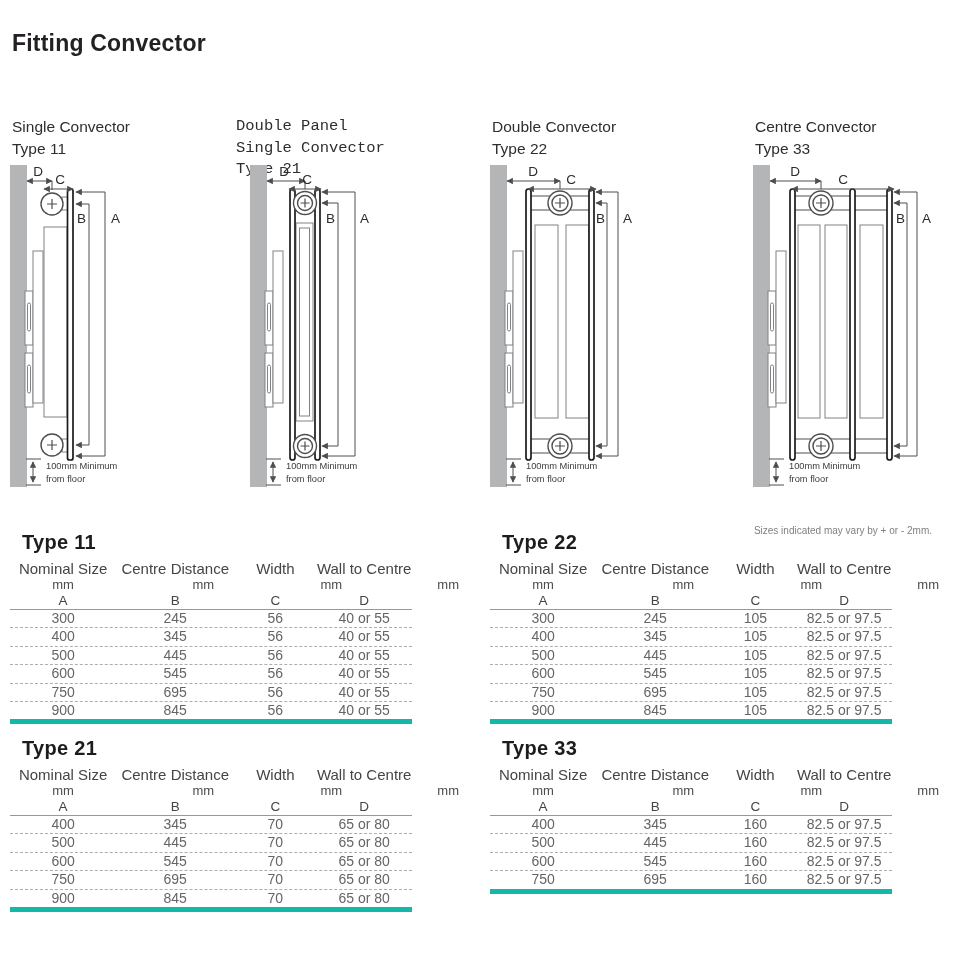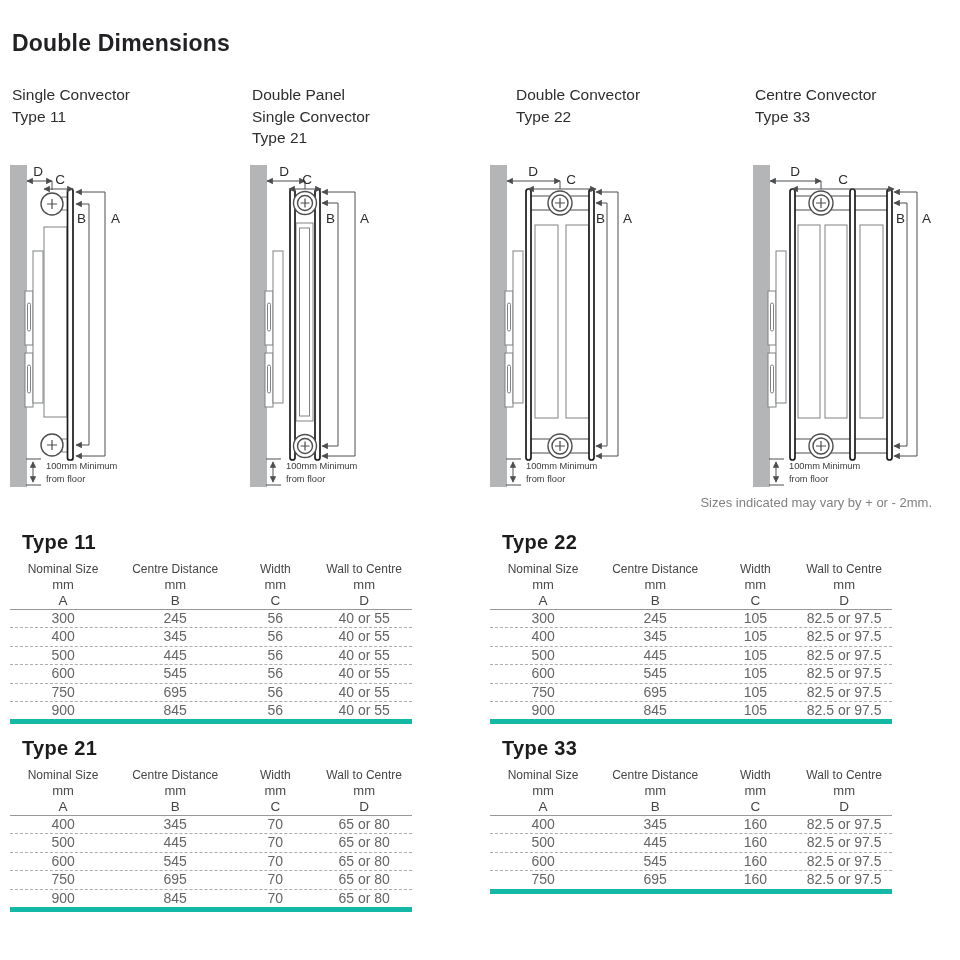--- a/index.html
+++ b/index.html
@@ -1,55 +1,55 @@
 <!DOCTYPE html>
 <html><head>
 <meta charset="utf-8">
 <style>
   html,body{margin:0;padding:0;background:#fff;}
   body{width:960px;height:960px;position:relative;font-family:"Liberation Sans",sans-serif;color:#2c2c2e;overflow:hidden;}
   .abs{position:absolute;}
   .page-title{left:12px;top:30px;font-size:23px;font-weight:bold;color:#232124;letter-spacing:0.2px;}
-  .col-head{font-size:15.5px;line-height:21.5px;color:#2e2e30;}
-  .note{left:600px;top:495px;width:332px;text-align:right;font-size:13px;color:#808184;}
+  .col-head{font-size:15.5px;line-height:21.5px;color:#2e2e30;margin-top:32px;}
+  .note{left:600px;top:525px;width:332px;text-align:right;font-size:10px;color:#808184;}
   .diagram{top:163px;width:200px;height:335px;}
   
   .dim-table{width:402px;}
   .t-title{font-size:20px;font-weight:bold;color:#1c1c1e;margin:0 0 7px 12px;letter-spacing:0.3px;}
   .t-hrow,.trow{display:grid;grid-template-columns:26.4% 29.4% 20.4% 23.8%;text-align:center;}
-  .t-hnames{font-size:12px;color:#454547;line-height:16px;height:16px;}
-  .t-hunits{font-size:13px;color:#4c4c4e;line-height:15.5px;height:15.5px;}
+  .t-hnames{font-size:15px;color:#454547;line-height:16px;height:16px;}
+  .t-hunits{font-size:13px;color:#4c4c4e;line-height:15.5px;height:15.5px;gap:28px;}
   .t-hletters{font-size:13.5px;color:#454547;line-height:16.5px;height:16.5px;}
   .t-body{border-top:1px solid #97989a;border-bottom:5px solid #14b8a6;}
   .trow{font-size:14px;color:#646567;height:17.4px;line-height:17.4px;}
   .trow + .trow{border-top:1px dashed #acadaf;}
   
   .dline{stroke:#4d4e50;stroke-width:1;fill:none;}
   .dthin{stroke:#808285;stroke-width:1;fill:#fff;}
   .panel{stroke:#1b1b1d;stroke-width:1.7;fill:#fff;}
   .valve{stroke:#4d4e50;stroke-width:1.4;fill:#fff;}
   .cross{stroke:#4d4e50;stroke-width:1.2;fill:none;}
   .dtext{font-family:"Liberation Sans",sans-serif;font-size:13.5px;fill:#2c2c2e;}
   .ftext{font-family:"Liberation Sans",sans-serif;font-size:9.3px;fill:#3c3c3e;}
 </style>
 </head>
 <body>
 
-<div class="abs page-title">Double Dimensions</div>
+<div class="abs page-title">Fitting Convector</div>
 
 <div class="abs col-head" style="left:12px;top:84px;">
   <div>Single Convector</div>
   <div>Type 11</div>
 </div>
-<div class="abs col-head" style="left:252px;top:84px;">
+<div class="abs col-head" style="left:236px;top:84px;font-family:Liberation Mono, monospace;">
   <div>Double Panel</div>
   <div>Single Convector</div>
   <div>Type 21</div>
 </div>
-<div class="abs col-head" style="left:516px;top:84px;">
+<div class="abs col-head" style="left:492px;top:84px;">
   <div>Double Convector</div>
   <div>Type 22</div>
 </div>
 <div class="abs col-head" style="left:755px;top:84px;">
   <div>Centre Convector</div>
   <div>Type 33</div>
 </div>
 
 <svg class="abs diagram" style="left:10px;" viewBox="0 0 200 335">
   <defs>

